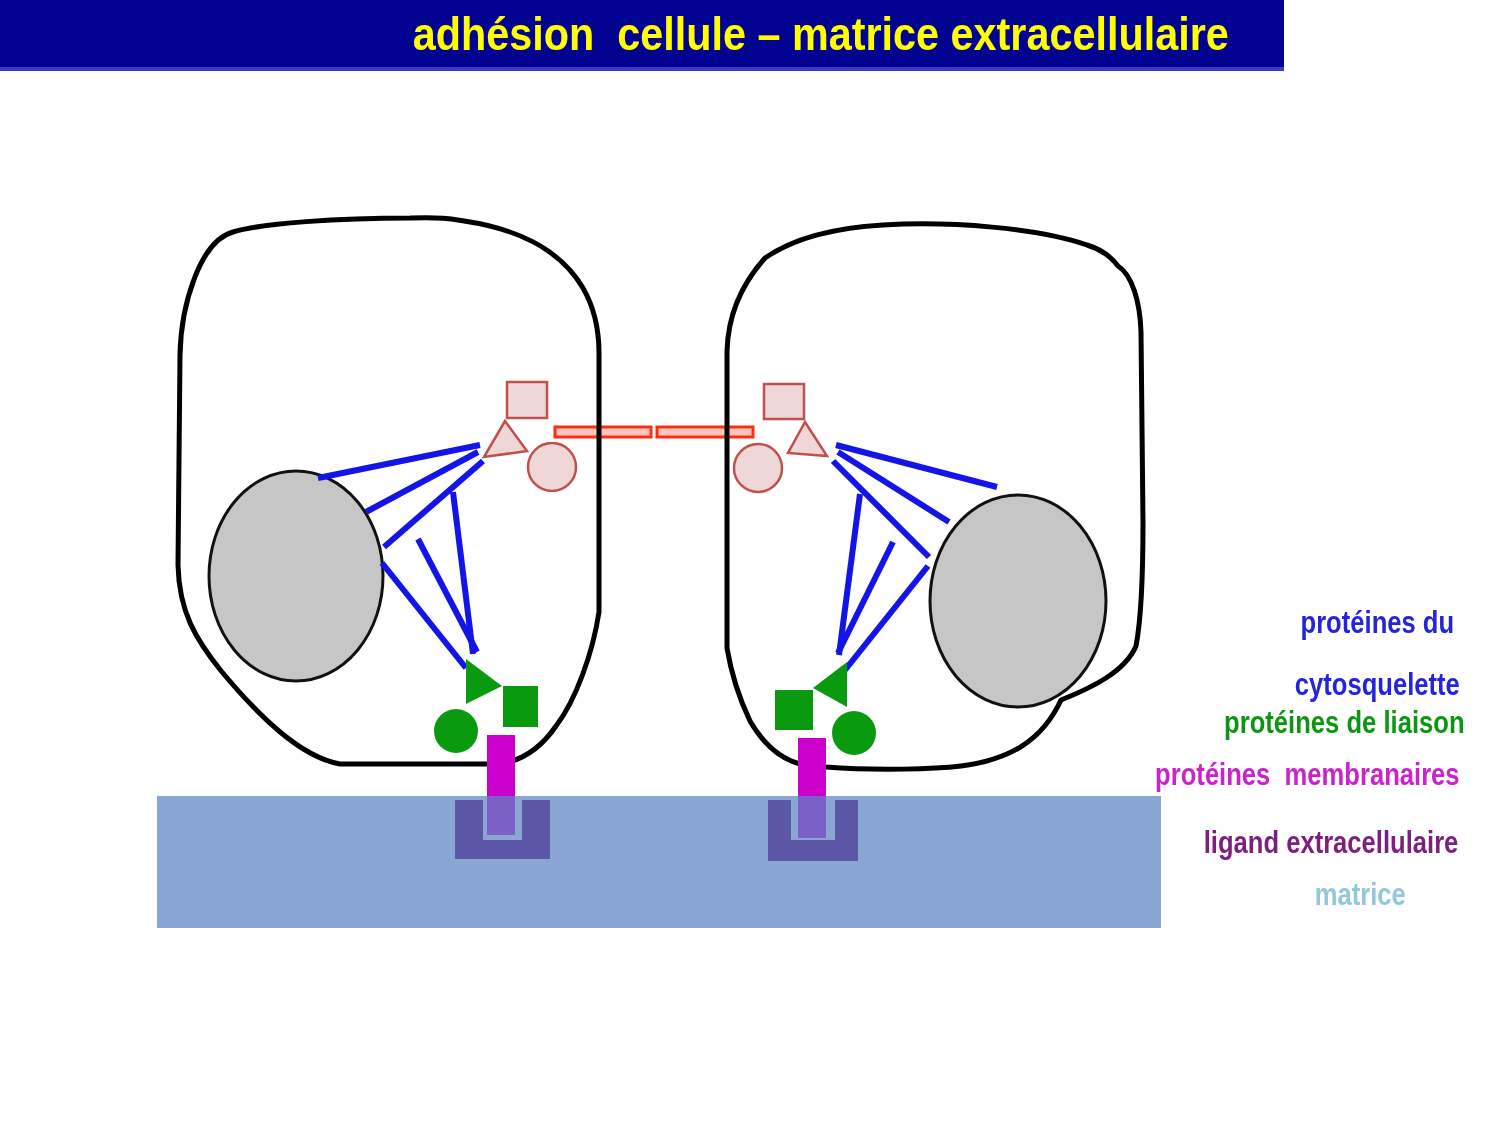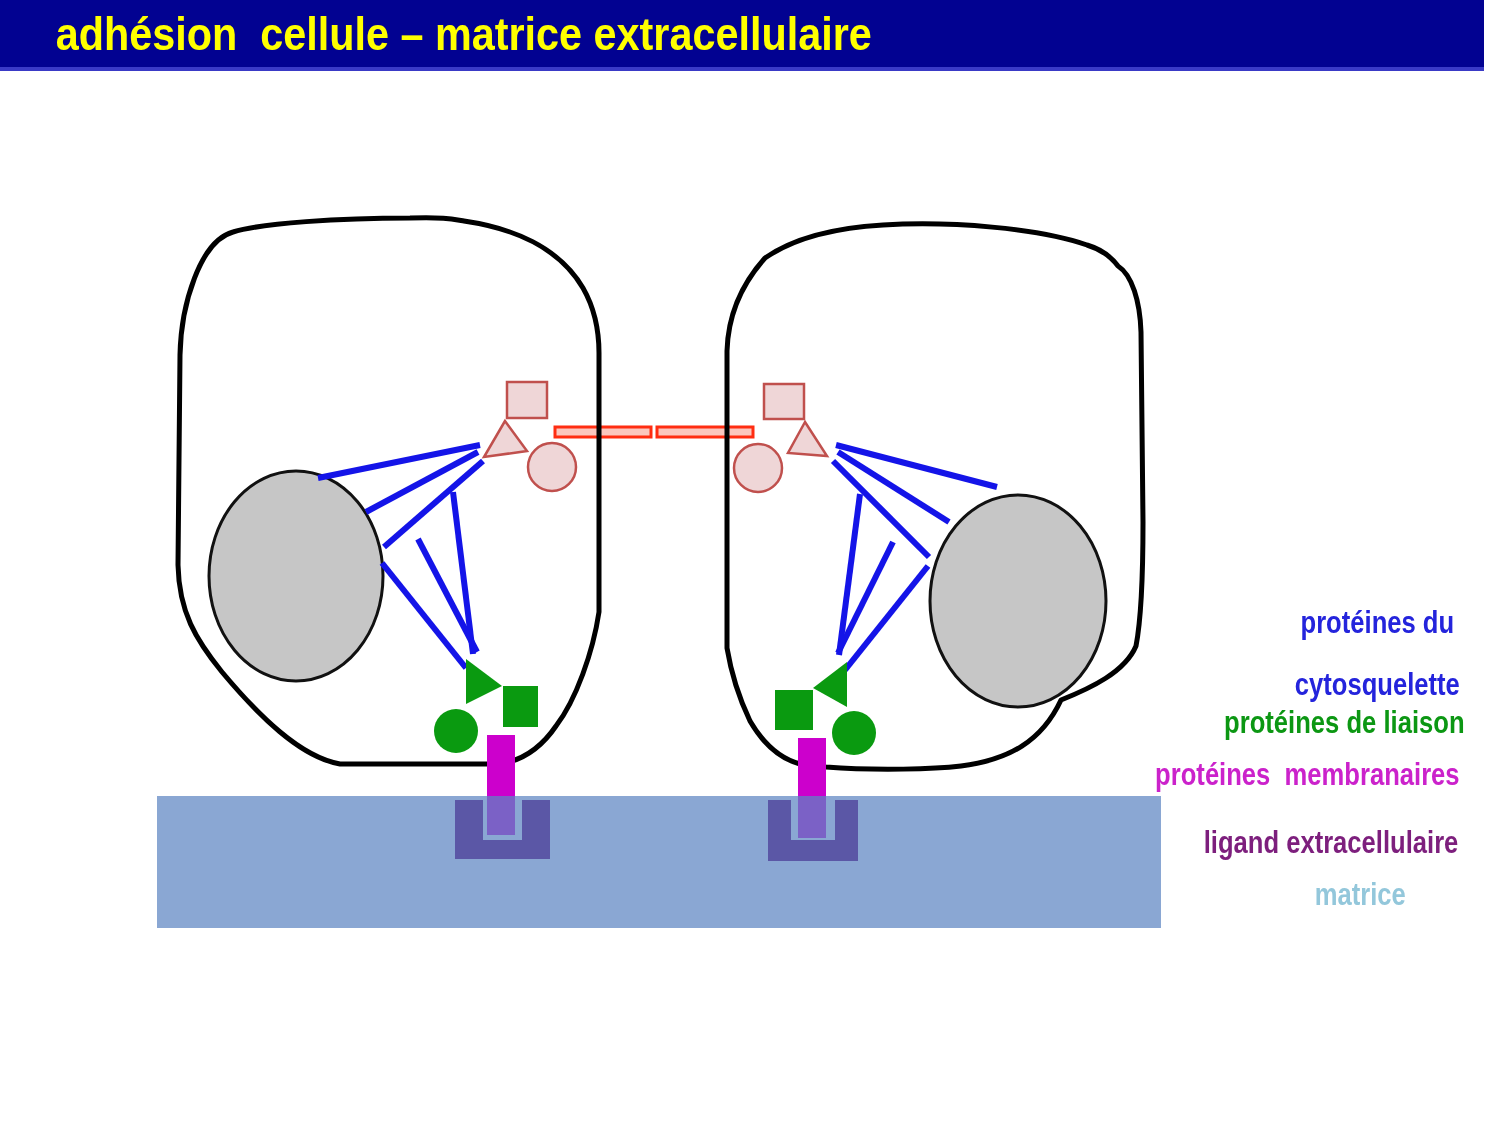--- a/index.html
+++ b/index.html
@@ -2,24 +2,24 @@
 <html style="--title_bar_bg: #020291; --title_text: #FFFF00; --membrane: #000000; --nucleus_fill: #C6C6C6; --nucleus_stroke: #111111; --filament_blue: #1414E8; --junction_fill: #EFD6D7; --junction_stroke: #C0504D; --bar_fill: #FBC7BE; --bar_stroke: #FF2D11; --linker_green: #0A9A10; --membrane_protein_magenta: #CC00CC; --membrane_protein_submerged: #7B61C6; --ligand_purple: #5B57A6; --matrix_blue: #8AA7D3; --label_cytoskeleton: #2424DC; --label_linker: #0C9713; --label_membrane: #CB22CB; --label_ligand: #7D1F7D; --label_matrix: #93C7DB;"><head>
 <meta charset="utf-8">
 <style>
   html,body{margin:0;padding:0;}
   body{
     width:1500px;height:1125px;position:relative;overflow:hidden;
     background:#ffffff;font-family:"Liberation Sans",sans-serif;
   }
   .slide{position:absolute;inset:0;}
   .title-bar{
-    position:absolute;left:0;top:0;width:1484px;height:67px;
+    position:absolute;left:0;top:0;width:1284px;height:67px;
     background:var(--title_bar_bg,#020291);
     border-bottom:4px solid #3A3AC6;
-    display:flex;align-items:center;justify-content:flex-start;
+    display:flex;align-items:center;justify-content:flex-end;
   }
   .title-text{
     color:var(--title_text,#FFFF00);
     font-size:47px;font-weight:700;letter-spacing:0;
     transform:scaleX(.88);transform-origin:50% 50%;
     white-space:pre;
   }
   .diagram-svg{position:absolute;left:0;top:0;}
   .lbl{
     position:absolute;

